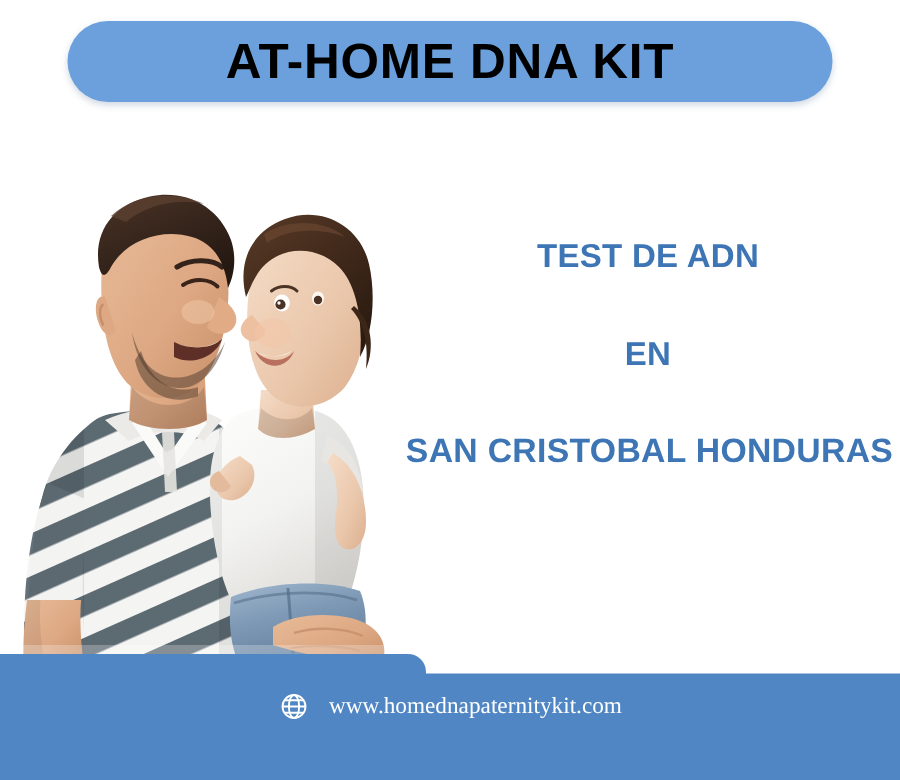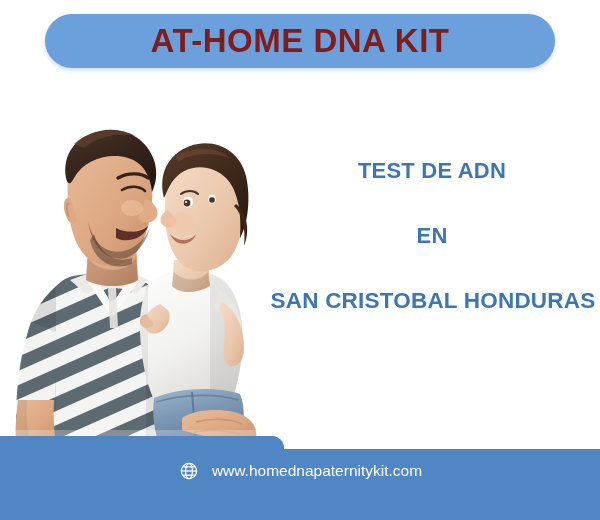--- a/index.html
+++ b/index.html
@@ -30,21 +30,21 @@
     box-shadow: 0 2px 5px rgba(80,110,150,0.28);
   }
   #header-title {
     position: absolute;
     left: 0;
     top: 0;
     width: 100%;
     height: 54px;
     line-height: 54px;
     text-align: center;
-    color: #7f1d1d;
+    color: #000000;
     font-size: 33px;
     font-weight: bold;
     letter-spacing: 0.5px;
     white-space: nowrap;
   }
 
   
   #photo-wrap {
     position: absolute;
     left: -4px;
@@ -82,20 +82,21 @@
   #gap-1 { height: 43px; }
   #gap-2 { height: 43px; }
 
   
   #footer {
     position: absolute;
     left: 0;
     bottom: 0;
     width: 600px;
     height: 84px;
+    font-family: Liberation Serif, serif;
   }
   #footer-step-left {
     position: absolute;
     left: 0;
     top: 0;
     width: 284px;
     height: 84px;
     background: #5086c4;
     border-top-right-radius: 12px;
   }

